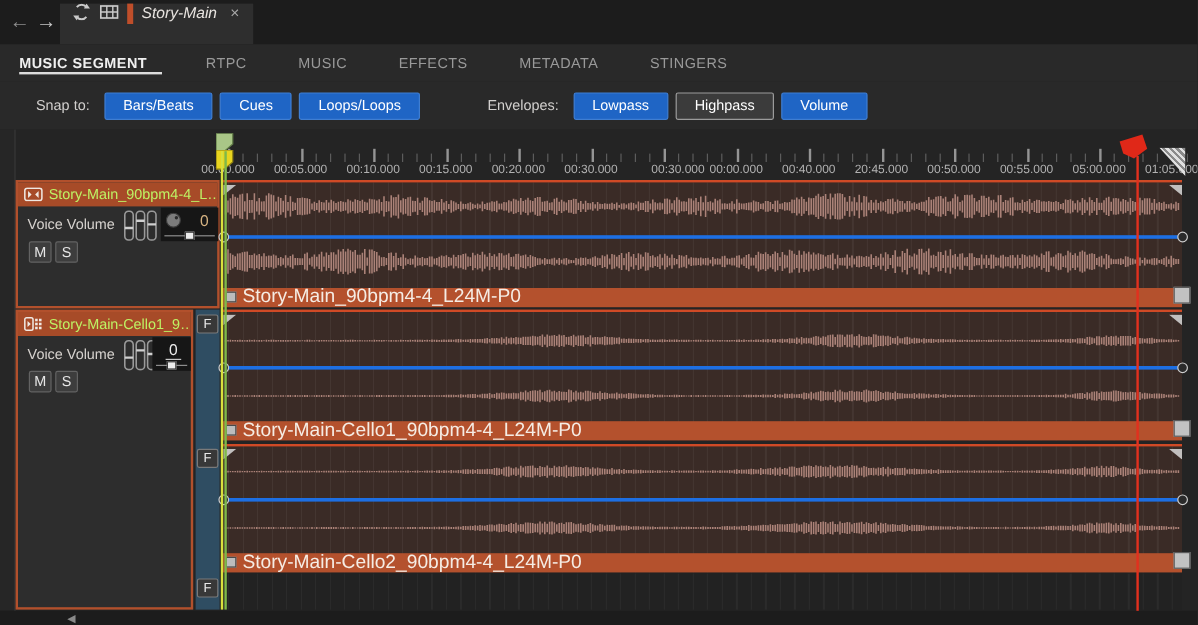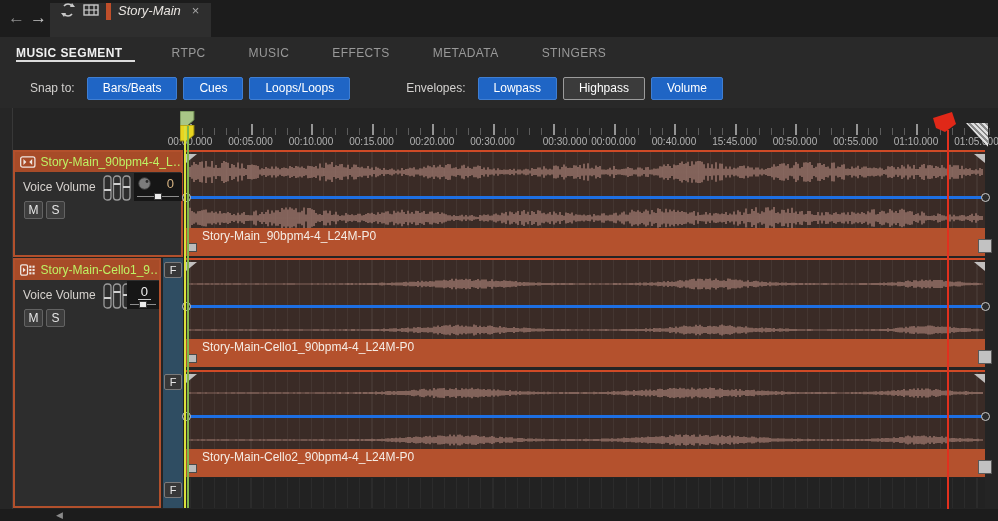--- a/index.html
+++ b/index.html
@@ -74,22 +74,22 @@
 
   
   .clip { position:absolute; left:186px; width:799px; background:#3a2b26;
     border-top:2px solid #d04a26;
     background-image:repeating-linear-gradient(90deg, rgba(255,255,255,.05) 0 1px, transparent 1px 12.1px);
     background-position:4px 0; }
   .wave { position:absolute; left:0; top:2px; }
   .env { position:absolute; left:0; width:100%; height:3px; background:#1d6fe3; z-index:5; }
   .envnode { position:absolute; width:9px; height:9px; border-radius:50%; background:#2b2b2b;
     border:1.5px solid #cdcdcd; z-index:6; }
-  .clipname { position:absolute; left:0; bottom:0; width:100%; height:28px; background:#b4512d;
-    font-size:12px; color:#f5ece4; line-height:16px; padding-left:16px; white-space:nowrap;
+  .clipname { position:absolute; left:0; bottom:0; width:100%; height:16px; background:#b4512d;
+    font-size:16px; color:#f5ece4; line-height:16px; padding-left:16px; white-space:nowrap;
     overflow:hidden; }
   .griphandle { position:absolute; left:2px; bottom:4px; width:9px; height:9px; background:#bcbcbc;
     border:1px solid #4a4a4a; z-index:7; }
   .bigsquare { position:absolute; right:-7px; bottom:3px; width:14px; height:14px; background:#c2c2c2;
     border:1px solid #5a5a5a; z-index:8; }
   .fade { position:absolute; top:2px; width:11px; height:9px; background:#d9d9d9; opacity:.85; z-index:4; }
   .fade.tl { left:0; clip-path:polygon(0 0,100% 0,0 100%); }
   .fade.tr { right:0; clip-path:polygon(0 0,100% 0,100% 100%); }
 
   .emptylane { position:absolute; left:186px; top:370px; width:799px; height:30px; background:#222;
@@ -205,39 +205,39 @@
         <div class="tick minor" style="left: 637.7px;"></div>
         <div class="tick minor" style="left: 649.8px;"></div>
         <div class="tick minor" style="left: 661.9px;"></div>
         <div class="tick major" style="left: 674px;"></div>
         <span class="tlabel" style="left: 674px;">00:40.000</span>
         <div class="tick minor" style="left: 686.1px;"></div>
         <div class="tick minor" style="left: 698.2px;"></div>
         <div class="tick minor" style="left: 710.3px;"></div>
         <div class="tick minor" style="left: 722.4px;"></div>
         <div class="tick major" style="left: 734.5px;"></div>
-        <span class="tlabel" style="left: 734.5px;">15:45.000</span>
+        <span class="tlabel" style="left: 734.5px;">20:45.000</span>
         <div class="tick minor" style="left: 746.6px;"></div>
         <div class="tick minor" style="left: 758.7px;"></div>
         <div class="tick minor" style="left: 770.8px;"></div>
         <div class="tick minor" style="left: 782.9px;"></div>
         <div class="tick major" style="left: 795px;"></div>
         <span class="tlabel" style="left: 795px;">00:50.000</span>
         <div class="tick minor" style="left: 807.1px;"></div>
         <div class="tick minor" style="left: 819.2px;"></div>
         <div class="tick minor" style="left: 831.3px;"></div>
         <div class="tick minor" style="left: 843.4px;"></div>
         <div class="tick major" style="left: 855.5px;"></div>
         <span class="tlabel" style="left: 855.5px;">00:55.000</span>
         <div class="tick minor" style="left: 867.6px;"></div>
         <div class="tick minor" style="left: 879.7px;"></div>
         <div class="tick minor" style="left: 891.8px;"></div>
         <div class="tick minor" style="left: 903.9px;"></div>
         <div class="tick major" style="left: 916px;"></div>
-        <span class="tlabel" style="left: 916px;">01:10.000</span>
+        <span class="tlabel" style="left: 916px;">05:00.000</span>
         <div class="tick minor" style="left: 928.1px;"></div>
         <div class="tick minor" style="left: 940.2px;"></div>
         <div class="tick minor" style="left: 952.3px;"></div>
         <div class="tick minor" style="left: 964.4px;"></div>
         <div class="tick major" style="left: 976.5px;"></div>
         <span class="tlabel" style="left: 976.5px;">01:05.000</span>
         <div class="tick minor" style="left: 988.6px;"></div>
       </div>
 
     <svg class="flag" style="left:180px; top:3px;" width="16" height="16">

